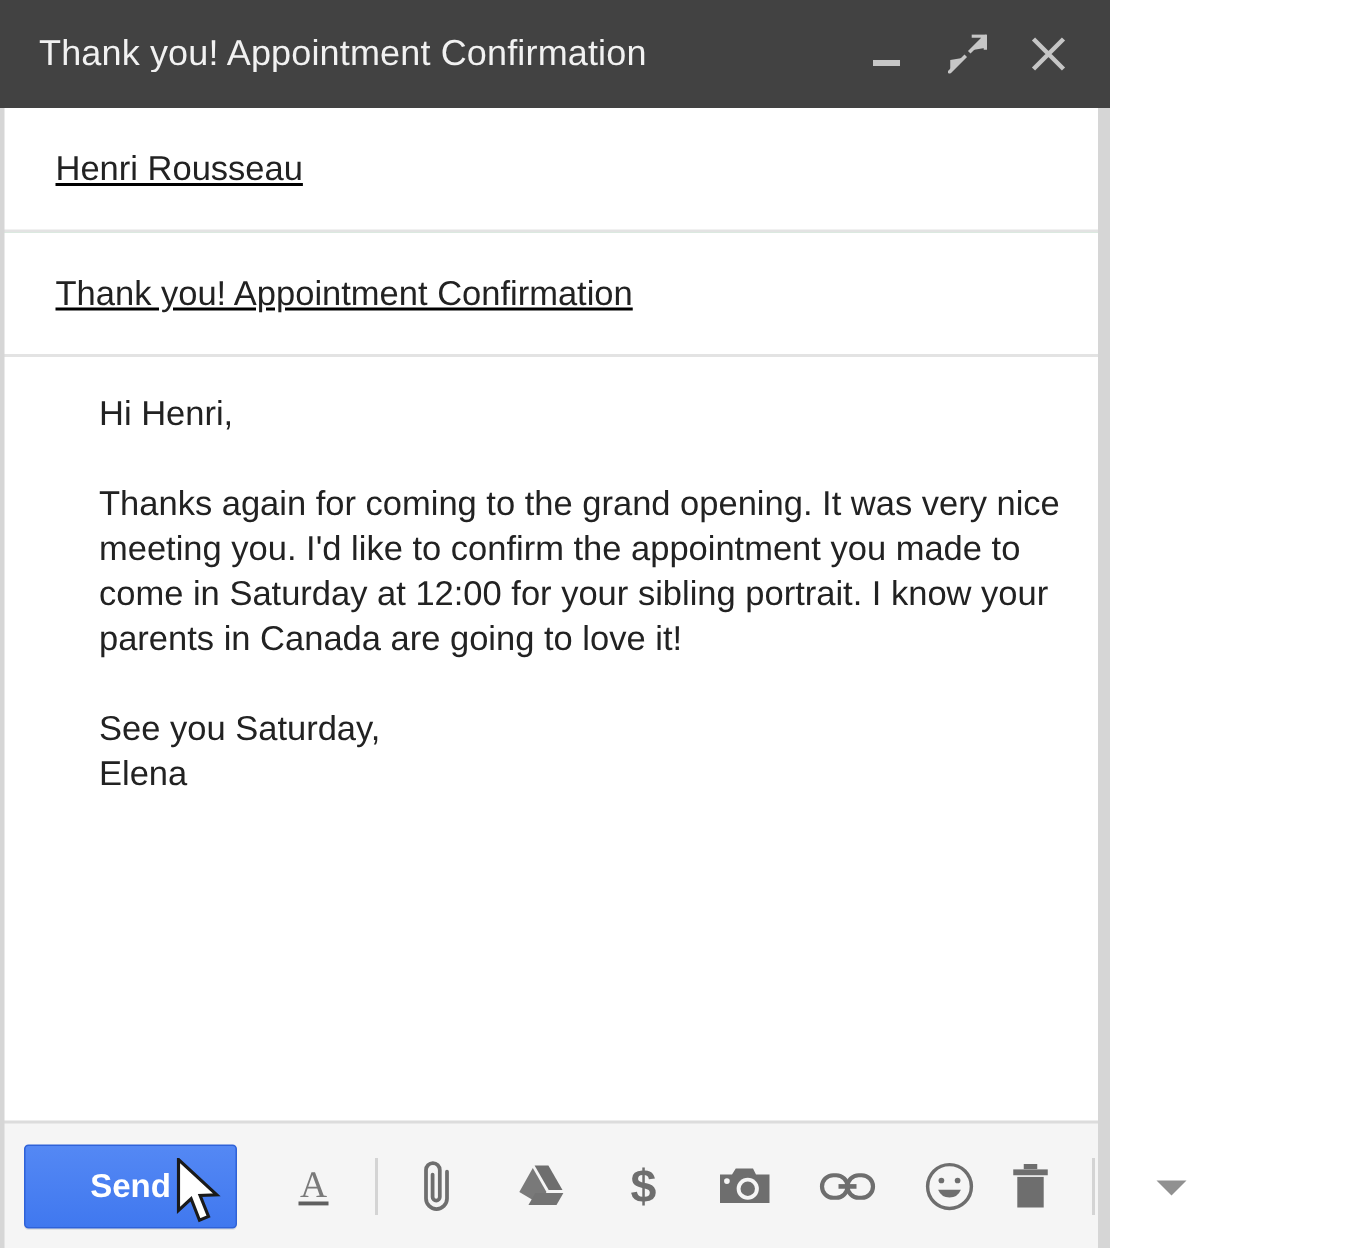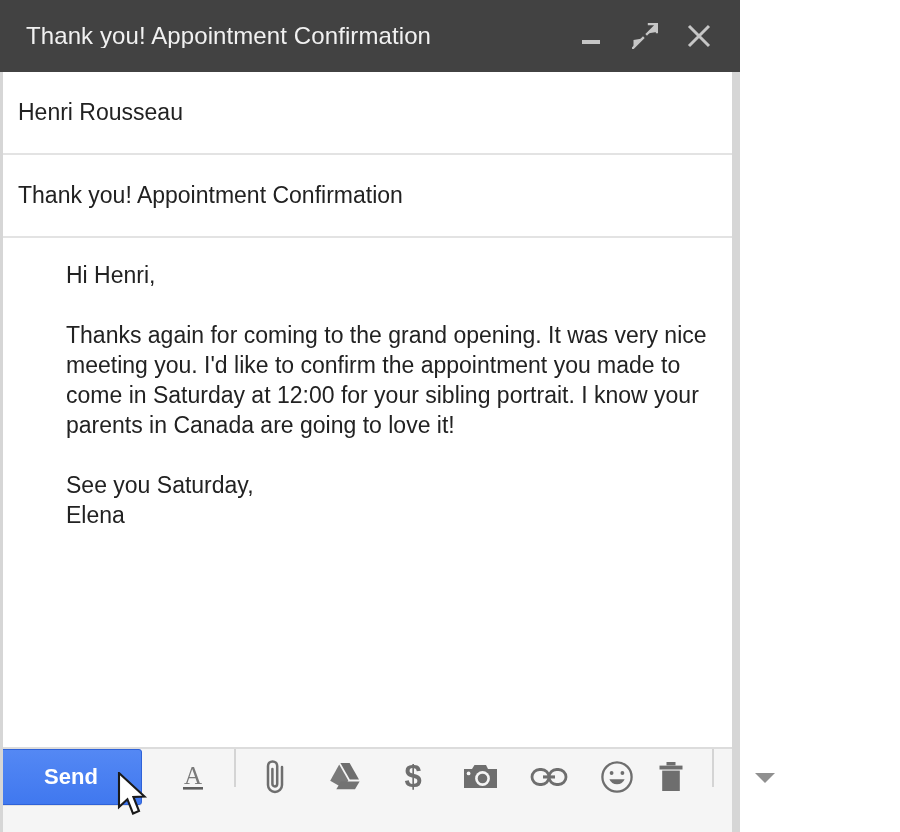--- a/index.html
+++ b/index.html
@@ -62,24 +62,25 @@
     height: 4px;
     background: #c6c6c6;
     margin-top: 12px;
   }
 
   
   .field-row {
     flex: 0 0 auto;
     border-bottom: 2px solid #e3e3e3;
     background: #ffffff;
-    padding: 0 18px;
+    padding: 0 37px;
     display: flex;
     align-items: center;
     cursor: text;
+    text-decoration: underline;
   }
   .field-to    { height: 83px; }
   .field-subject { height: 83px; }
   .field-text {
     font-size: 23px;
     color: #222222;
     line-height: 1.2;
     white-space: nowrap;
   }
 
@@ -101,21 +102,22 @@
     margin-left: 44px;
   }
 
   
   .toolbar {
     flex: 0 0 84px;
     height: 84px;
     background: #f5f5f5;
     border-top: 1px solid #dcdcdc;
     display: flex;
-    padding: 0 14px 0 0;
+    align-items: center;
+    padding: 0 14px 0 16px;
     position: relative;
   }
   .send-button {
     background: #4a7ef2;
     background-image: linear-gradient(#5488f4, #4078ef);
     border: 1px solid #2f62d8;
     border-radius: 3px;
     color: #ffffff;
     font-size: 22px;
     font-weight: bold;

